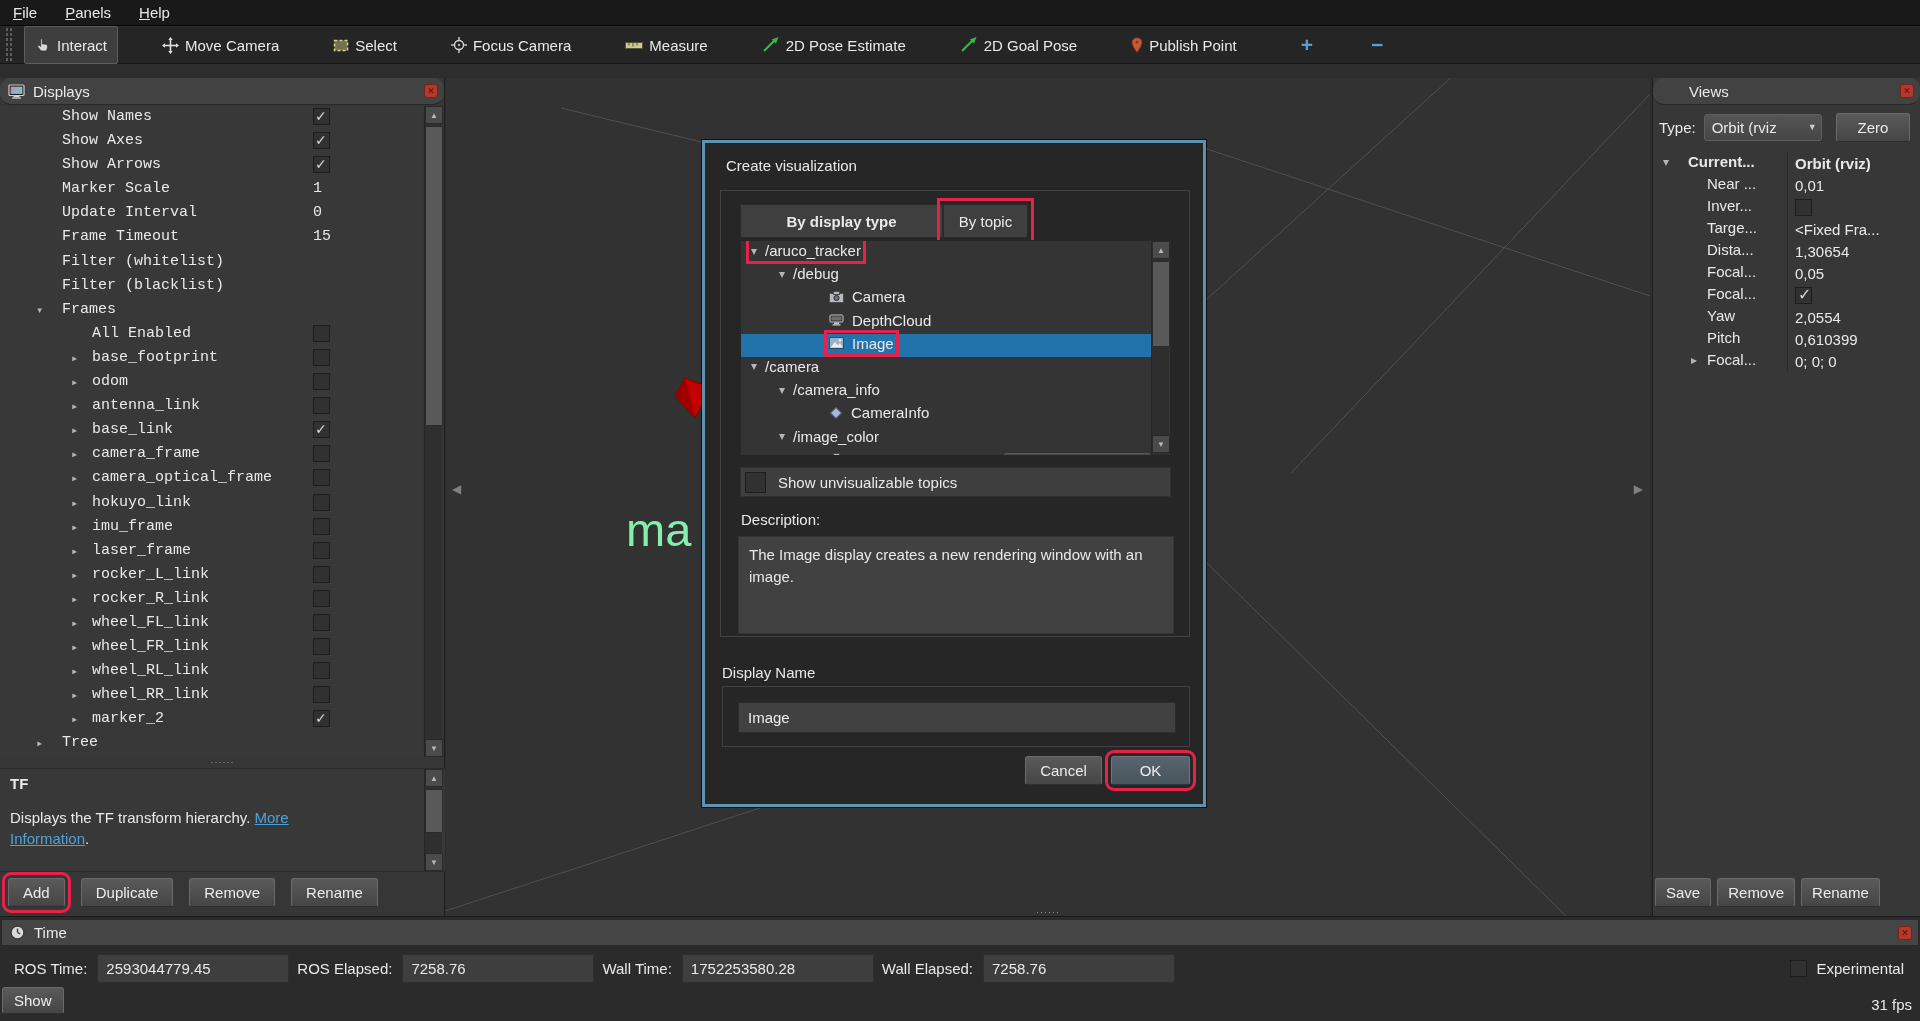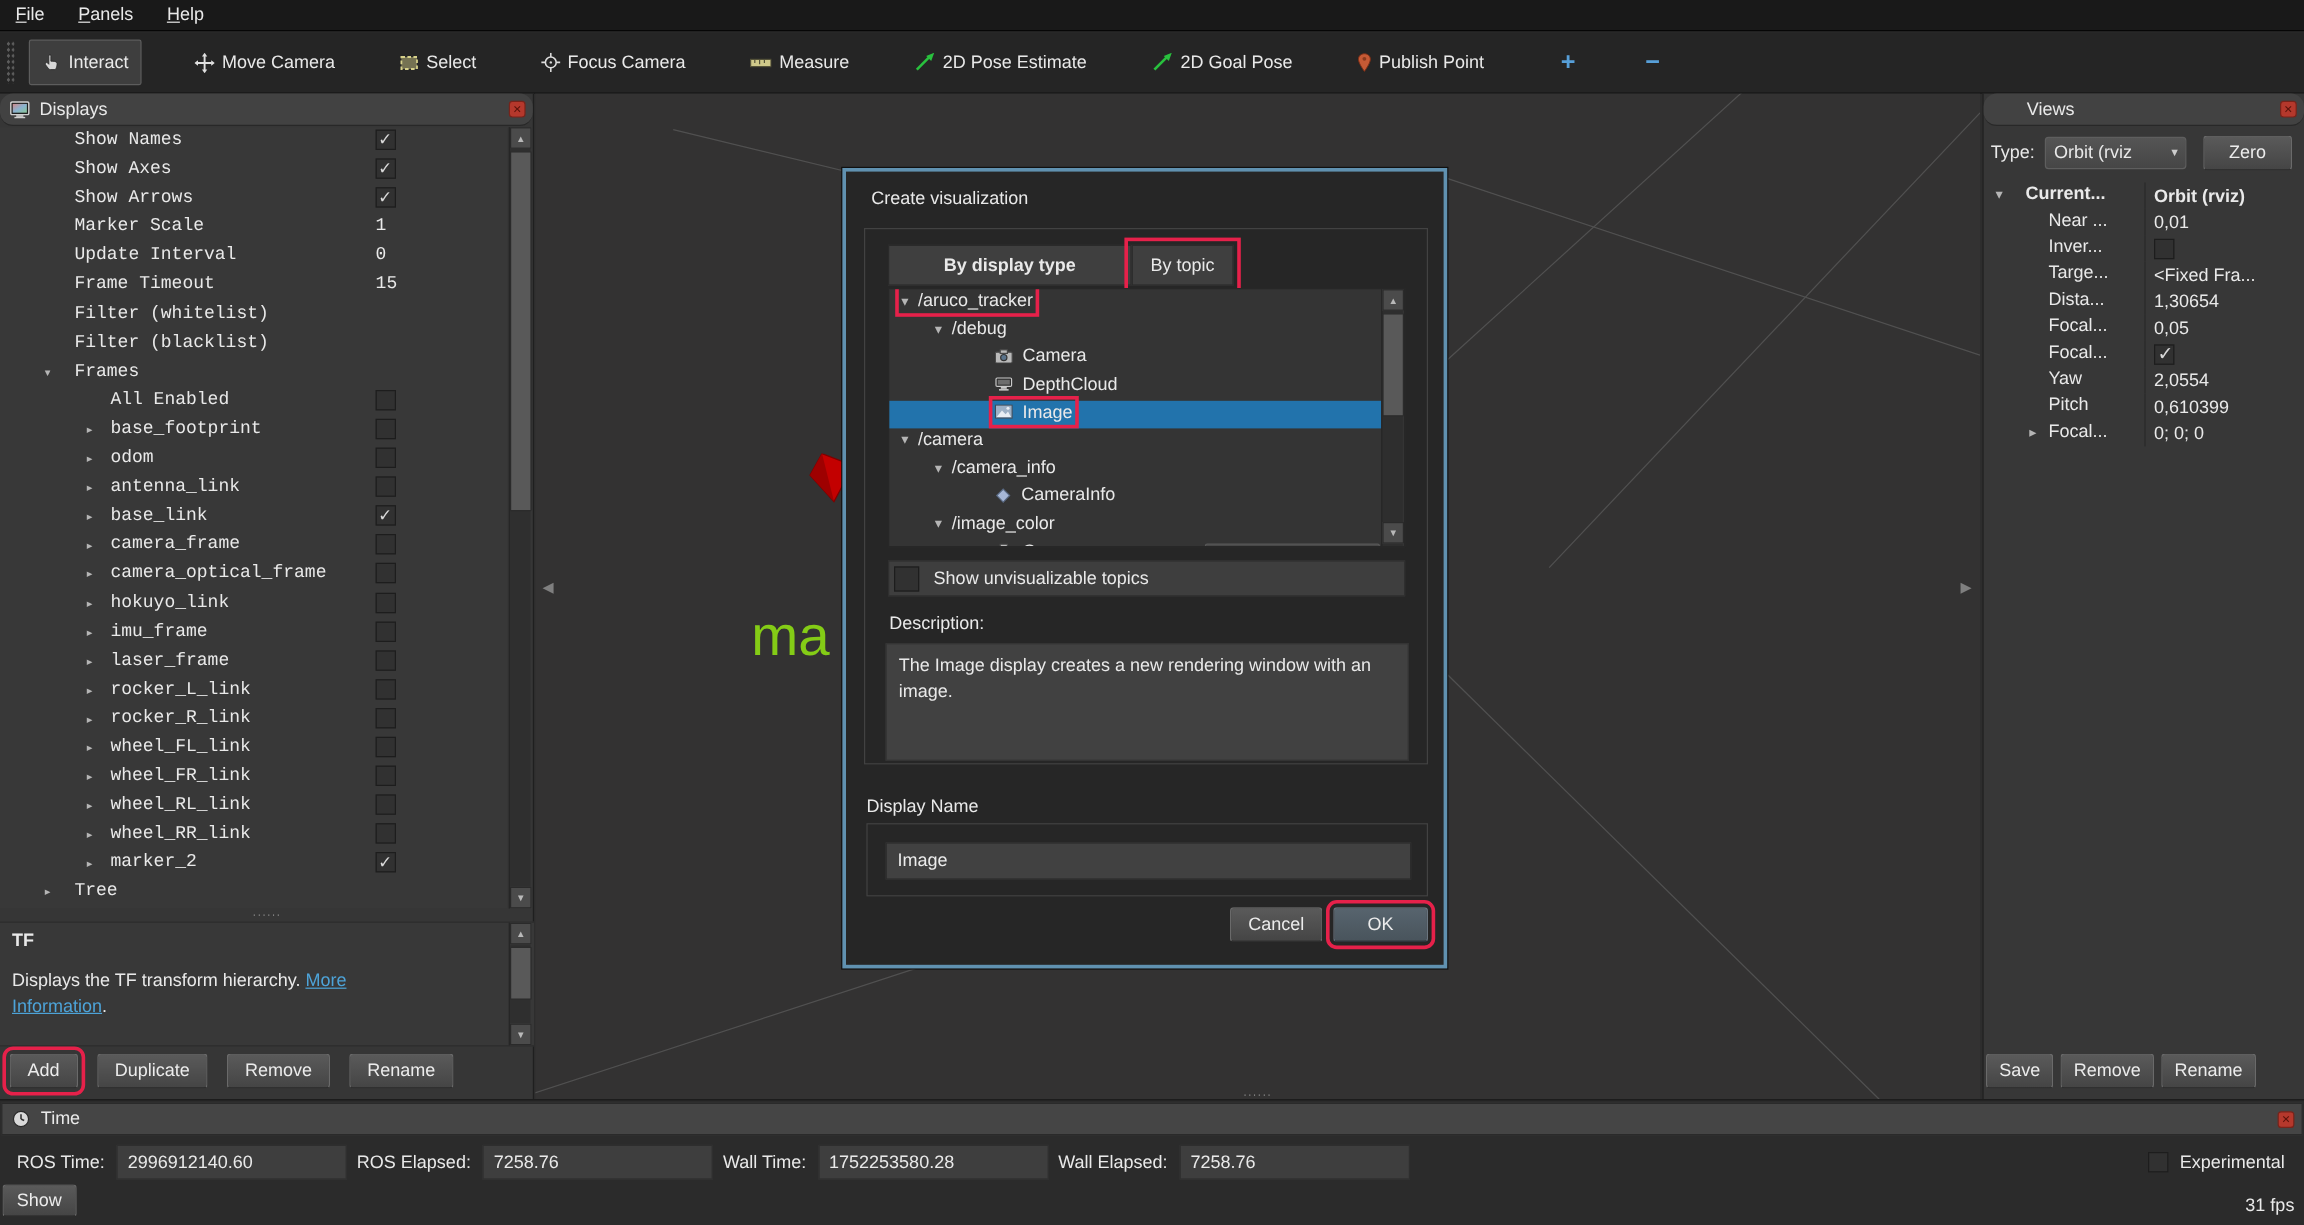--- a/index.html
+++ b/index.html
@@ -7,36 +7,36 @@
   .app {
     position:relative; width:1920px; height:1021px; overflow:hidden;
     font-family:"Liberation Sans","DejaVu Sans",sans-serif;
     color:#e9e9e9; background:#2d2d2d; font-size:15px;
   }
   
   .menubar { position:absolute; left:0; top:0; width:100%; height:26px; background:#191919;
     border-bottom:1px solid #060606; display:flex; align-items:center; gap:28px; padding-left:13px; }
   .menu-item u { text-decoration:underline; }
   
-  .toolbar { position:absolute; left:0; top:27px; width:100%; height:51px; background:#252525;
+  .toolbar { position:absolute; left:0; top:27px; width:100%; height:37px; background:#252525;
     border-bottom:1px solid #161616; display:flex; align-items:center; }
   .grip { width:7px; height:36px; margin:0 12px 0 5px;
     background-image:radial-gradient(#5d5d5d 1px, transparent 1.2px); background-size:4px 5px; }
   .tools { display:flex; align-items:center; gap:34px; }
   .tool { display:flex; align-items:center; gap:6px; padding:0 10px; height:38px; }
   .tool.active { background:#3e3e3e; border:1px solid #5d5d5d; border-radius:2px; }
   .ticon { display:flex; align-items:center; }
   .tool-add, .tool-remove { color:#579fd8; font-size:21px; font-weight:bold; }
   .tool-add { margin-left:54px; }
   .tool-remove { margin-left:58px; }
   .tool-caret { position:absolute; left:1338px; top:56px; font-size:9px; color:#9a9a9a; }
   
   .viewport { position:absolute; left:446px; top:78px; width:1204px; height:838px; background:#333232; overflow:hidden; }
   .gridlines { position:absolute; left:0; top:0; }
-  .marker-label { position:absolute; left:180px; top:424px; font-size:47px; color:#84cc16; }
+  .marker-label { position:absolute; left:180px; top:424px; font-size:47px; color:#86efac; }
   .red-marker { position:absolute; left:225px; top:300px; }
   .collapse-left { position:absolute; left:6px; top:404px; color:#7f7f7f; font-size:12px; }
   .collapse-right { position:absolute; right:7px; top:404px; color:#7f7f7f; font-size:12px; }
   .dots { color:#9a9a9a; font-size:9px; letter-spacing:1px; line-height:6px; }
   .vp-dots { position:absolute; left:50%; transform:translateX(-50%); bottom:1px; }
   
   .panel { position:absolute; background:#383838; }
   .phead { height:27px; background:#424242; border-bottom:1px solid #282828; display:flex; align-items:center; gap:8px; padding:0 8px; position:relative;border-radius:11px; }
   .phead .ptitle { flex:0 0 auto; }
   .xbtn { position:absolute; right:6px; top:6px; width:14px; height:14px; border-radius:3px;
@@ -627,21 +627,21 @@
           <line x1="7.5" y1="7.5" x2="7.5" y2="3.6" stroke="#333" stroke-width="1.3"></line>
           <line x1="7.5" y1="7.5" x2="10.1" y2="8.8" stroke="#333" stroke-width="1.3"></line>
         </svg>
       </span>
       <span>Time</span>
       <span class="xbtn">✕</span>
     </div>
     <div class="tfields" id="time-fields">
         <div class="tfield">
           <span class="tflabel">ROS Time:</span>
-          <span class="tfbox">2996912140.60</span>
+          <span class="tfbox">2593044779.45</span>
         </div>
         <div class="tfield">
           <span class="tflabel">ROS Elapsed:</span>
           <span class="tfbox">7258.76</span>
         </div>
         <div class="tfield">
           <span class="tflabel">Wall Time:</span>
           <span class="tfbox">1752253580.28</span>
         </div>
         <div class="tfield">

